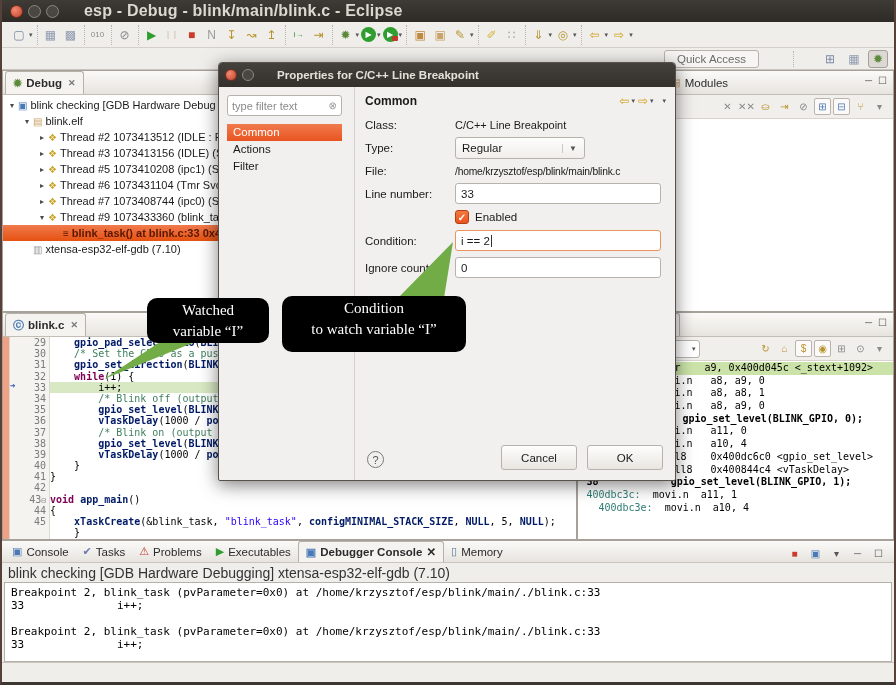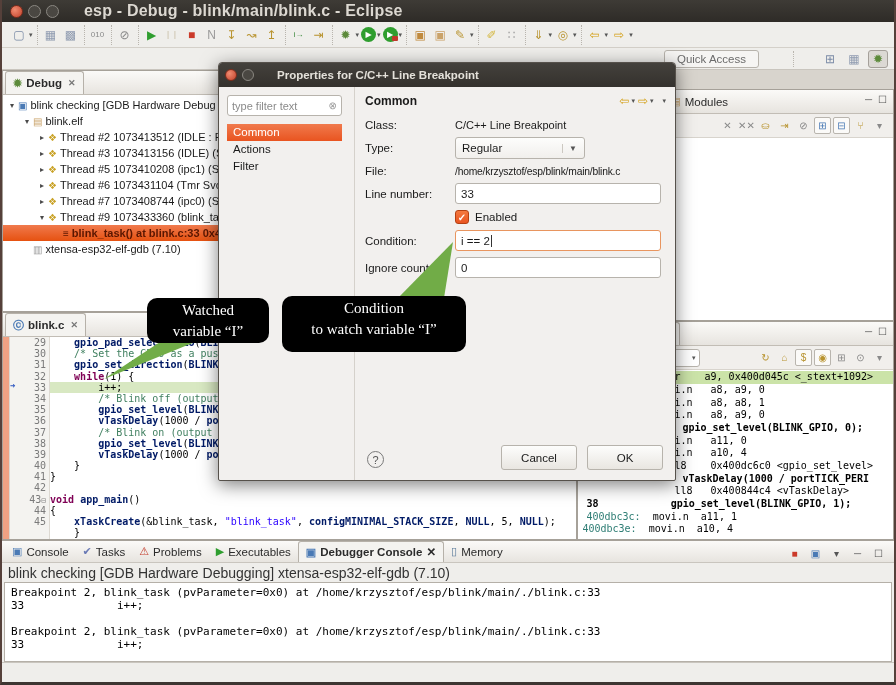--- a/index.html
+++ b/index.html
@@ -25,21 +25,21 @@
   .dd { font-size:7px; color:#555; margin:0 1px 0 0; }
   .toolbar2 { height:22px; background:#efeeeb; border-bottom:1px solid #c9c5be; display:flex; align-items:center; justify-content:flex-end; padding:0 6px; gap:20px; }
   .qa-btn { border:1px solid #b7b3ac; border-radius:3px; background:#f6f5f3; color:#6b6b6b; font-size:11.5px; padding:2px 12px; margin-right:14px; }
   .psep { border-left:1px dotted #b9b5ae; height:16px; margin-right:6px; }
   .picon { width:20px; height:18px; display:flex; align-items:center; justify-content:center; font-size:12px; border-radius:3px; }
   .picon.pressed { background:#dcd9d4; border:1px solid #a5a09a; }
 
   
   .workspace { height:470px; display:flex; background:#d8d4cd; }
   .col-left { width:578px; display:flex; flex-direction:column; }
-  .col-right { width:318px; display:flex; flex-direction:column;margin-top:19px; }
+  .col-right { width:318px; display:flex; flex-direction:column; }
   .view { border:1px solid #a6a199; background:#fff; display:flex; flex-direction:column; overflow:hidden; }
   .view-tabs { height:24px; min-height:24px; background:linear-gradient(#fbfaf8,#e7e4df); border-bottom:1px solid #c2bdb5; display:flex; align-items:flex-end; padding-left:2px; }
   .vtab { display:flex; align-items:center; gap:4px; font-size:11.5px; color:#2b2b2b; padding:3px 7px; height:23px; }
   .vtab.active { background:#f4f3f0; border:1px solid #b6b1a9; border-bottom:none; border-radius:3px 3px 0 0; font-weight:bold; }
   .vtab .close { font-size:9px; color:#777; margin-left:2px; }
   .vtab .gi { font-size:11px; }
   .view-minmax { margin-left:auto; display:flex; gap:6px; padding:0 6px 4px 0; color:#555; font-size:10px; align-self:flex-start; margin-top:4px; }
 
   .debug-view { height:242px; }
   .debug-body { flex:1; background:#fff; overflow:hidden; font-size:11px; color:#1a1a1a; padding-top:2px; }
@@ -412,25 +412,24 @@
         </div>
         <div class="da-body" id="disasm-body">
             <div class="darow hl" style="padding-left: 96px;"><span>r    a9, 0x400d045c &lt;_stext+1092&gt;</span></div>
             <div class="darow" style="padding-left: 96px;"><span>i.n   a8, a9, 0</span></div>
             <div class="darow" style="padding-left: 96px;"><span>i.n   a8, a8, 1</span></div>
             <div class="darow" style="padding-left: 96px;"><span>i.n   a8, a9, 0</span></div>
             <div class="darow src" style="padding-left: 104px;"><span>gpio_set_level(BLINK_GPIO, 0);</span></div>
             <div class="darow" style="padding-left: 96px;"><span>i.n   a11, 0</span></div>
             <div class="darow" style="padding-left: 96px;"><span>i.n   a10, 4</span></div>
             <div class="darow" style="padding-left: 96px;"><span>l8    0x400dc6c0 &lt;gpio_set_level&gt;</span></div>
-            <div class="darow src" style="padding-left: 104px;"><span>vTaskDelay(1000 / portTICK_PERI</span></div>
             <div class="darow" style="padding-left: 96px;"><span>ll8   0x400844c4 &lt;vTaskDelay&gt;</span></div>
             <div class="darow src" style="padding-left: 8px;"><span>38            gpio_set_level(BLINK_GPIO, 1);</span></div>
             <div class="darow" style="padding-left: 8px;"><span class="addr">400dbc3c:</span><span>  movi.n  a11, 1</span></div>
-            <div class="darow" style="padding-left: 4px;"><span class="addr">400dbc3e:</span><span>  movi.n  a10, 4</span></div>
+            <div class="darow" style="padding-left: 20px;"><span class="addr">400dbc3e:</span><span>  movi.n  a10, 4</span></div>
           </div>
       </div>
     </div>
   </div>
 
   <div class="console-panel">
     <div class="console-tabs" id="console-tabs">
         <span class="ctab">
           <span class="gi" style="color: rgb(74, 122, 181);">▣</span>
           <span>Console</span>

